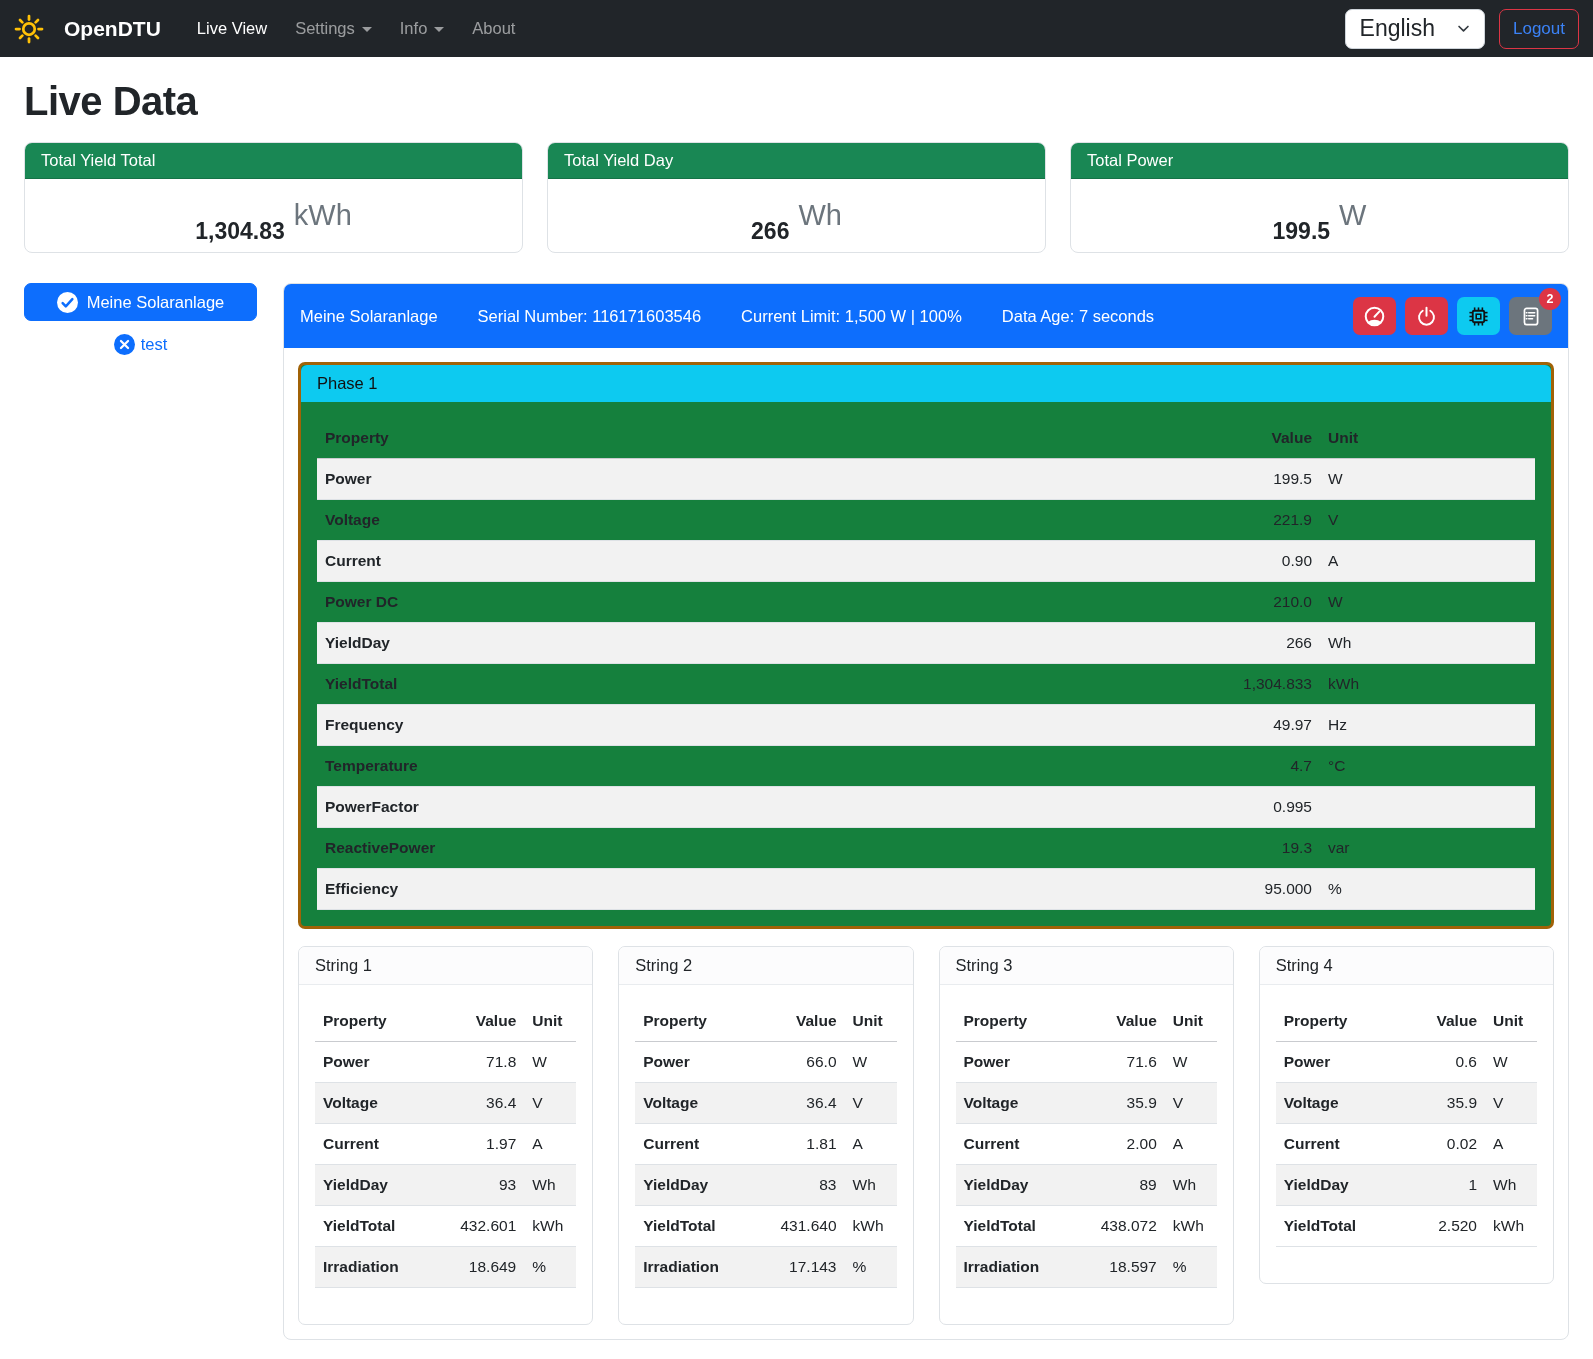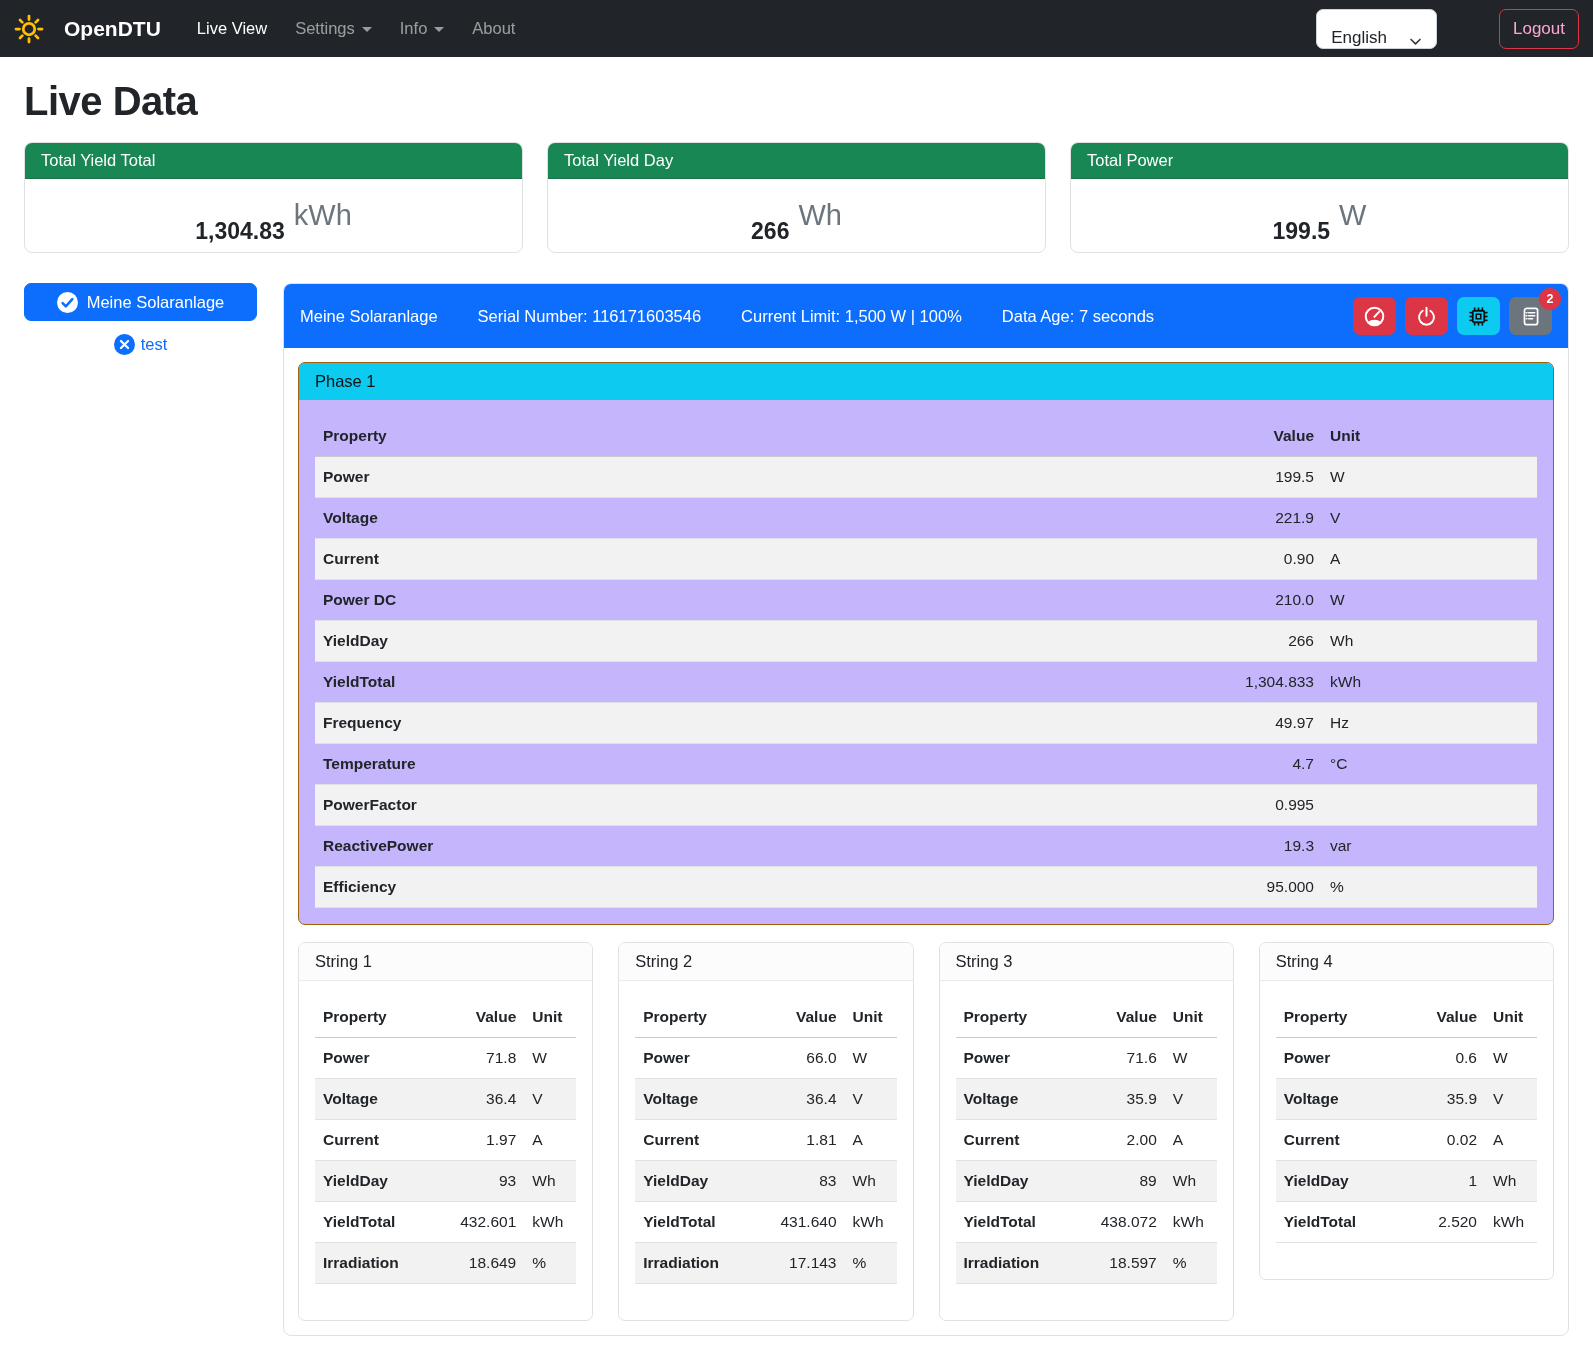--- a/index.html
+++ b/index.html
@@ -7,22 +7,22 @@
   body { width:1593px; min-height:1359px; font-size:16px; }
 
   
   .navbar { height:57px; background:#212529; display:flex; align-items:center; padding:0 14px; }
   .brand { display:flex; align-items:center; gap:20px; color:#ffffff; font-size:21px; font-weight:700; margin-right:22px; cursor:pointer; }
   .nav-links { display:flex; align-items:center; height:100%; }
   .nav-item { color:rgba(255,255,255,.55); font-size:16.5px; padding:8px 14px; display:flex; align-items:center; gap:7px; cursor:pointer; }
   .nav-item.active { color:#ffffff; }
   .caret { width:0; height:0; border-left:5px solid transparent; border-right:5px solid transparent; border-top:5px solid currentColor; display:inline-block; margin-top:2px; }
   .nav-right { margin-left:auto; display:flex; align-items:center; gap:14px; }
-  .lang-select { background:#ffffff; border:1px solid #ced4da; border-radius:7px; height:40px; padding:0 14px; display:flex; align-items:flex-end; gap:22px; font-size:17px; color:#212529; cursor:pointer; }
-  .logout-btn { background:transparent; border:1px solid #dc3545; color:#f9a8d4; border-radius:7px; height:40px; padding:0 13px; font-size:17px; font-family:inherit; cursor:pointer;margin-left:48px; }
+  .lang-select { background:#ffffff; border:1px solid #ced4da; border-radius:7px; height:40px; padding:0 14px; display:flex; align-items:center; gap:22px; font-size:23px; color:#212529; cursor:pointer; }
+  .logout-btn { background:transparent; border:1px solid #dc3545; color:#3b82f6; border-radius:7px; height:40px; padding:0 13px; font-size:17px; font-family:inherit; cursor:pointer; }
 
   
   .main { padding:14px 24px 0 24px; }
   h1.page-title { font-size:40px; font-weight:600; margin:8px 0 18px 0; letter-spacing:-.5px; }
 
   
   .summary-grid { display:grid; grid-template-columns:1fr 1fr 1fr; gap:24px; margin-bottom:30px; }
   .card { background:#fff; border:1px solid #dee2e6; border-radius:8px; overflow:visible; }
   .summary-card { overflow:hidden; }
   .summary-card .card-header { background:#198754; color:#ffffff; padding:8px 16px; font-size:16.5px; border-bottom:1px solid rgba(0,0,0,.15); }
@@ -42,21 +42,21 @@
   .inverter-header .htext { margin-right:40px; white-space:nowrap; }
   .hdr-actions { margin-left:auto; display:flex; align-items:center; gap:9px; }
   .icon-btn { width:43px; height:38px; border:none; border-radius:7px; display:flex; align-items:center; justify-content:center; cursor:pointer; position:relative; }
   .icon-btn.danger { background:#dc3545; }
   .icon-btn.info { background:#0dcaf0; }
   .icon-btn.secondary { background:#6c757d; }
   .badge-count { position:absolute; top:-9px; right:-9px; background:#dc3545; color:#fff; font-size:12.5px; font-weight:700; min-width:22px; height:22px; border-radius:11px; display:flex; align-items:center; justify-content:center; padding:0 5px; }
   .inverter-body { padding:14px; }
 
   
-  .phase-card { border:1px solid #a16207; border-radius:7px; margin-bottom:17px; background:#c4b5fd; }
+  .phase-card { border:3px solid #a16207; border-radius:7px; margin-bottom:17px; background:#15803d; }
   .phase-header { background:#0dcaf0; color:#111; padding:9px 16px; font-size:16.5px; border-radius:6px 6px 0 0; }
   .phase-body { padding:16px; }
 
   
   table.data-table { width:100%; border-collapse:collapse; font-size:15.5px; }
   .data-table th, .data-table td { padding:11px 8px; border-bottom:1px solid #dee2e6; text-align:left; vertical-align:middle; }
   .data-table thead th { font-weight:700; border-bottom-color:#c9cbcf; }
   .data-table td.col-prop { font-weight:700;margin-top:20px; }
   .data-table .col-value { text-align:right; }
   .phase-table .col-value { width:130px; }

